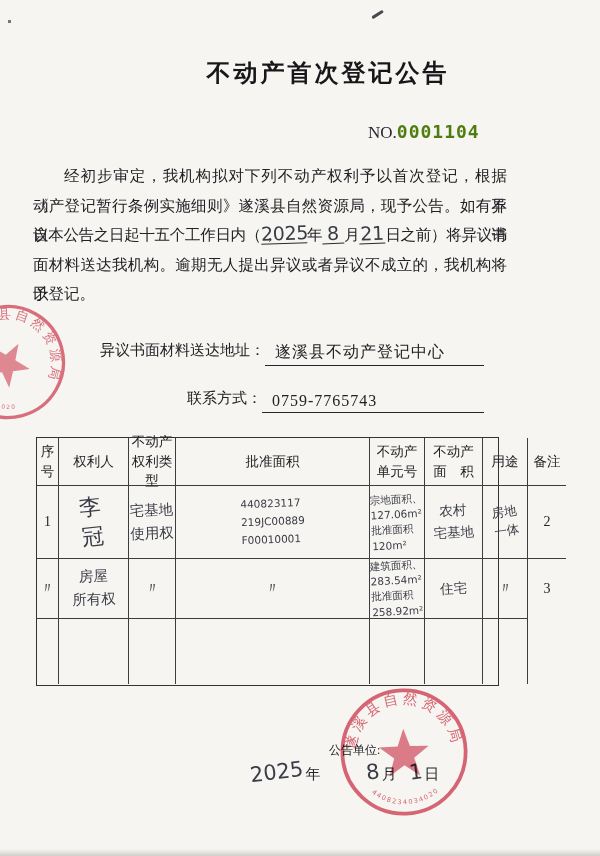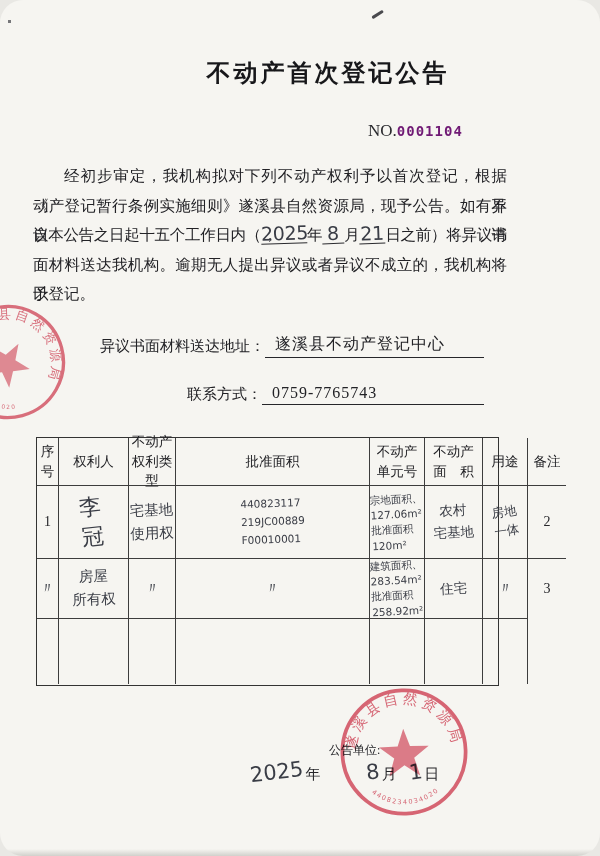--- a/index.html
+++ b/index.html
@@ -1,50 +1,50 @@
 <!DOCTYPE html>
 <html style="--ink: #d84f63;"><head>
 <meta charset="utf-8">
 <style>
   :root { --ink: #d84f63; }
   html,body { margin:0; padding:0; background:#e9e8e4; }
   .page {
     position:relative; width:600px; height:856px; margin:0 auto;
     background:#f6f5f1; overflow:hidden;
-    font-family:"Liberation Serif","DejaVu Serif",serif; color:#26262a;border-radius:23px;
+    font-family:"Liberation Serif","DejaVu Serif",serif; color:#26262a;
   }
   
   .title {
     position:absolute; top:57px; left:0; right:0; text-align:center;
     transform:translateX(28px);
     font-family:"DejaVu Sans","Liberation Sans",sans-serif;
     font-weight:bold; font-size:24px; letter-spacing:3px; color:#17171a;
   }
   
   .no-line { position:absolute; left:368px; top:121px; font-size:17px; color:#2a2a2e; }
   .no-value {
     font-family:"DejaVu Sans Mono","Liberation Mono",monospace;
-    font-weight:bold; font-size:14px; color:#701a75; letter-spacing:1px;
+    font-weight:bold; font-size:18px; color:#4d7c0f; letter-spacing:1px;
   }
   
   .notice { position:absolute; left:33px; top:161px; width:474px; font-size:15.5px; line-height:29.6px; color:#222226; }
   .n-line { height:29.6px; text-align:justify; text-align-last:justify; }
   .n-line.first { text-indent:31px; }
   .n-line.l3 { text-align-last:auto; white-space:nowrap; letter-spacing:-0.3px; }
   .n-line.last { text-align:right; text-align-last:left; }
   .hw { font-family:"DejaVu Sans","Liberation Sans",sans-serif; color:#3a3d46; }
   .blank { display:inline-block; border-bottom:1.3px solid #2a2a2e; text-align:center; transform:rotate(-2deg); font-size:19px; line-height:20px; }
   .blank.year { width:46px; }
   .blank.month { width:22px; }
   .blank.day { width:26px; }
   
   .field-row { position:absolute; display:flex; align-items:center; font-size:15px; color:#222226; }
   .field-row.addr { left:100px; top:334px; width:384px; }
   .field-row.contact { left:187px; top:384px; width:297px; }
-  .value-underline { flex:1; border-bottom:1.4px solid #26262a; font-size:16px; padding:0 2px 2px 10px; letter-spacing:1px; white-space:nowrap; }
+  .value-underline { flex:1; border-bottom:1.4px solid #26262a; font-size:16px; padding:0 2px 2px 10px; letter-spacing:1px; white-space:nowrap;margin-top:8px; }
   
   .reg-table {
     position:absolute; left:36px; top:437px; width:463px; height:249px;
     display:grid; box-sizing:border-box;
     grid-template-columns:22px 70px 47px 194px 55px 58px 45px 38px;
     grid-template-rows:48px 73px 60px 65px;
     border:1.6px solid #333;
   }
   .cell {
     border-right:1px solid #3d3d3d; border-bottom:1px solid #3d3d3d;

